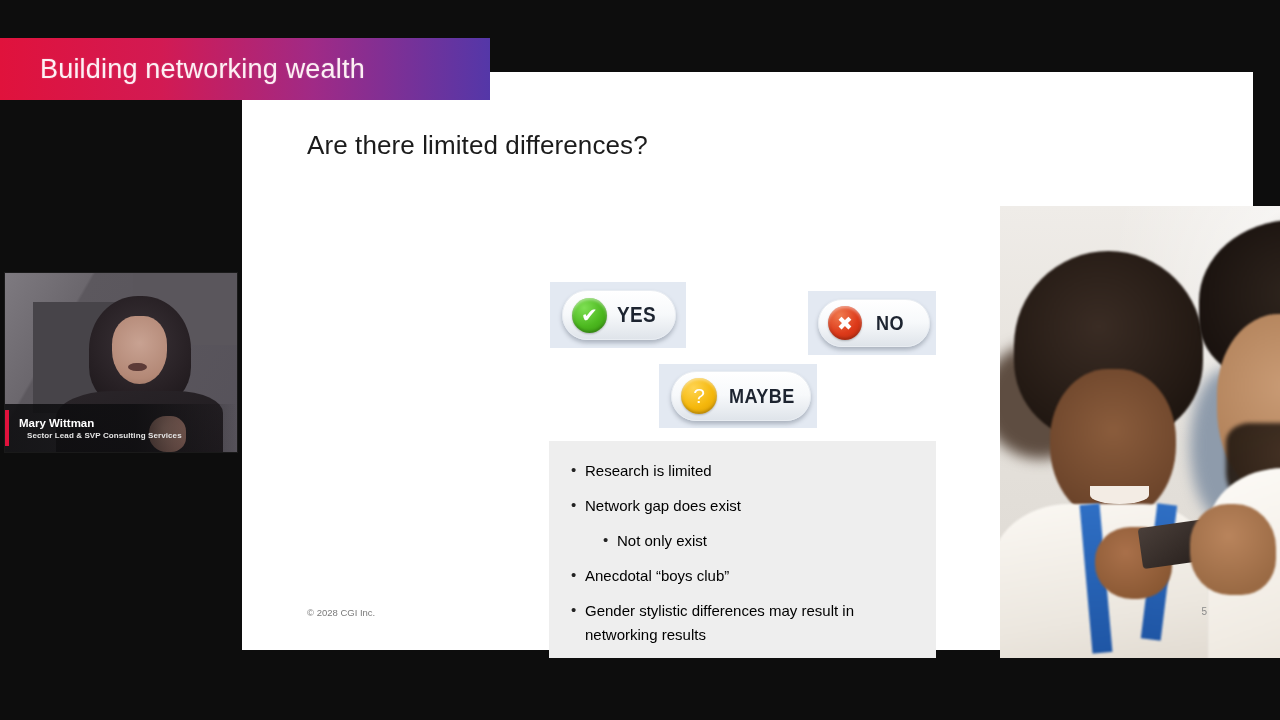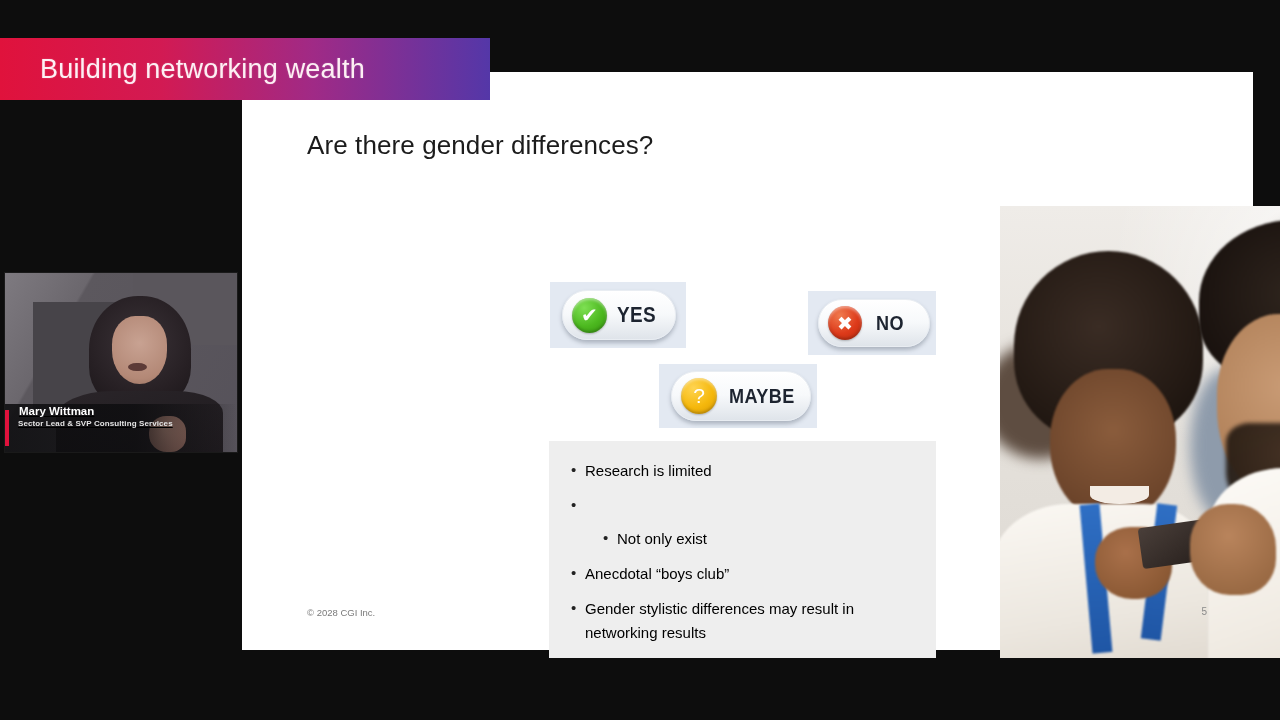--- a/index.html
+++ b/index.html
@@ -159,38 +159,38 @@
             background:#5d3b37; border-radius:50%; }
   #w-body { position:absolute; left:22%; top:66%; width:72%; height:44%;
             background:linear-gradient(160deg,#2a2529 0%,#1e1a1e 100%);
             border-radius:34% 28% 0 0; }
   #w-hand { position:absolute; left:62%; top:80%; width:16%; height:20%;
             background:radial-gradient(circle at 40% 35%,#c09383 0%,#a2766a 78%);
             border-radius:46% 42% 40% 48%; }
   #nameplate {
     position:absolute; left:0; bottom:0; width:100%; height:48px;
     background:linear-gradient(90deg,rgba(12,12,14,.88) 0%,rgba(12,12,14,.78) 56%,rgba(12,12,14,0) 100%);
-    display:flex; flex-direction:column; text-decoration:underline;
+    display:flex; flex-direction:column; justify-content:center;
   }
   #name-accent { position:absolute; left:0; top:6px; width:4px; height:36px; background:#e0123c; }
   #speaker-name { color:#ffffff; font-size:11.5px; font-weight:700; margin-left:14px; line-height:14px; }
-  #speaker-role { color:#e4e4e4; font-size:8px; font-weight:700; margin-left:13px; line-height:11px; letter-spacing:.1px; }
+  #speaker-role { color:#e4e4e4; font-size:8px; font-weight:700; margin-left:22px; line-height:11px; letter-spacing:.1px; }
 </style>
 </head>
 <body>
 
 <div id="stage">
 
   <div id="banner">
     <div id="banner-text">Building networking wealth</div>
   </div>
 
   <div id="slide">
 
-    <div id="slide-title">Are there gender differences?</div>
+    <div id="slide-title">Are there limited differences?</div>
 
     <div class="poll-plate" id="plate-yes">
       <div class="poll-pill" id="pill-yes">
         <div class="poll-badge" id="badge-yes">✔</div>
         <div class="poll-label" id="label-yes">YES</div>
       </div>
     </div>
 
     <div class="poll-plate" id="plate-no">
       <div class="poll-pill" id="pill-no">
@@ -206,20 +206,21 @@
       </div>
     </div>
 
     <div id="bullet-box">
       <div class="bullet-row">
         <span class="bullet-dot">•</span>
         <span class="bullet-text">Research is limited</span>
       </div>
       <div class="bullet-row">
         <span class="bullet-dot">•</span>
+        <span class="bullet-text">Network gap does exist</span>
       </div>
       <div class="bullet-row sub">
         <span class="bullet-dot">•</span>
         <span class="bullet-text">Not only exist</span>
       </div>
       <div class="bullet-row">
         <span class="bullet-dot">•</span>
         <span class="bullet-text">Anecdotal “boys club”</span>
       </div>
       <div class="bullet-row">

